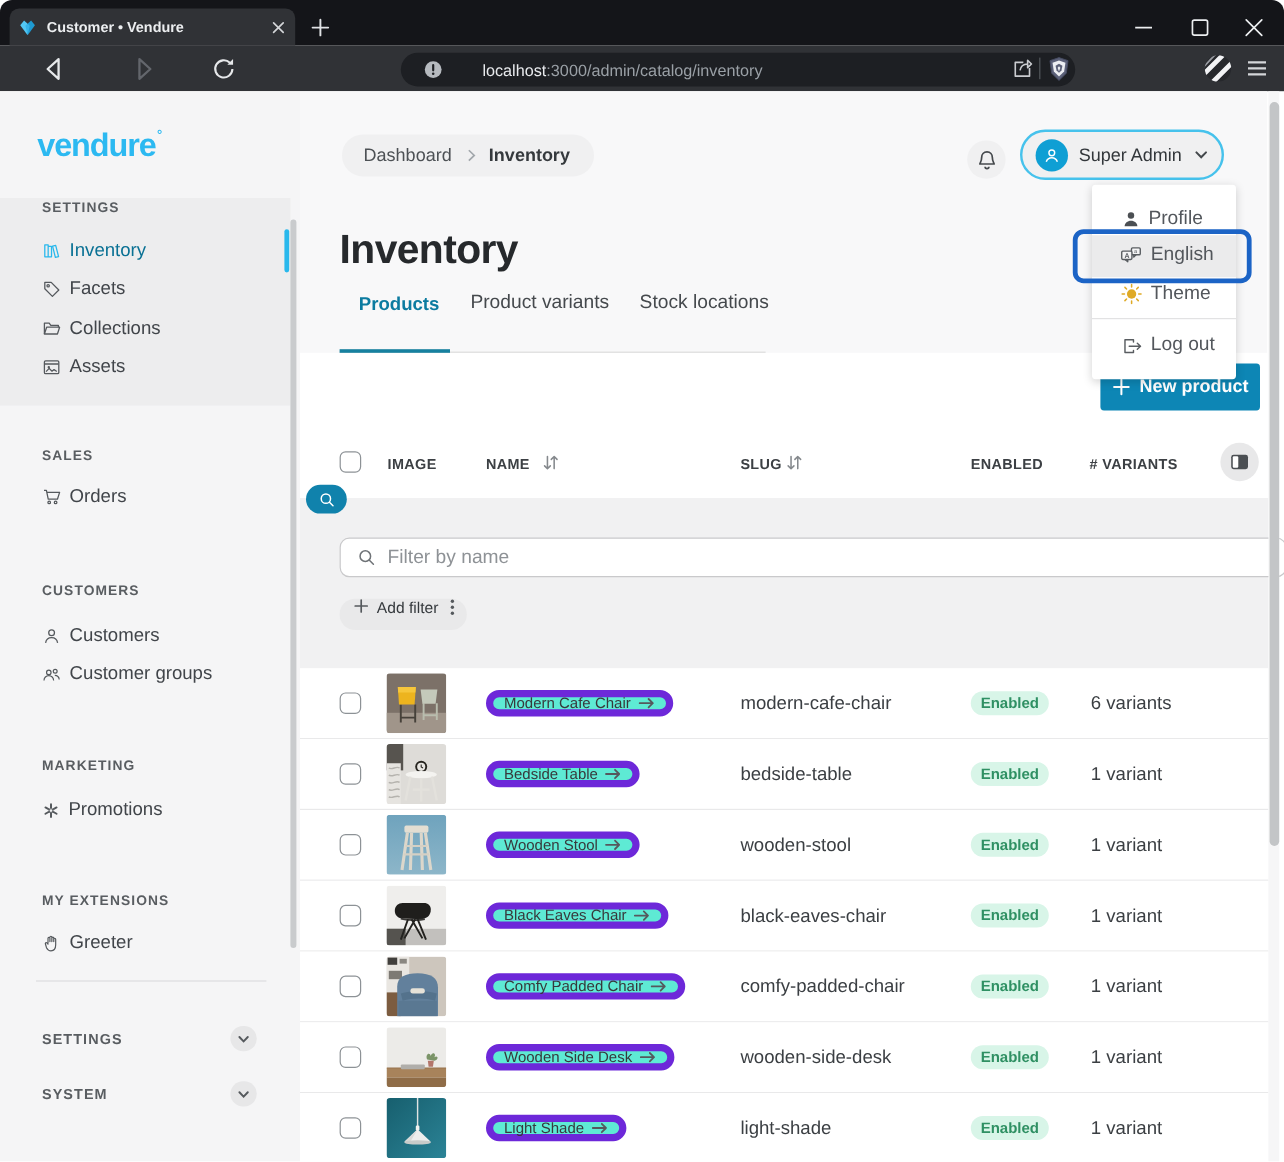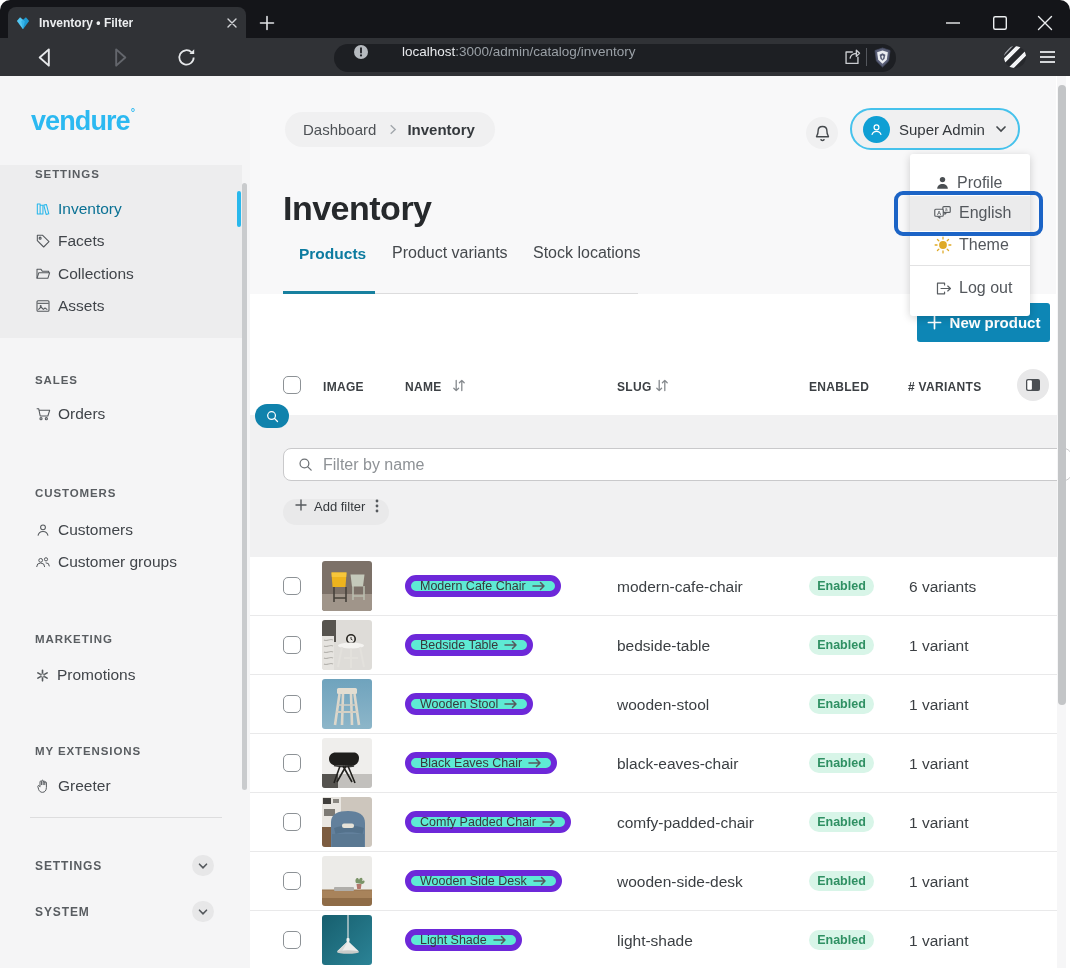--- a/index.html
+++ b/index.html
@@ -4,21 +4,21 @@
 <style>
 *{margin:0;padding:0;box-sizing:border-box}
 html,body{width:1070px;height:968px;background:#fff;font-family:"Liberation Sans",sans-serif;overflow:hidden}
 .abs{position:absolute}
 #win{position:absolute;left:0;top:0;width:1070px;height:968px;border-radius:10px 10px 0 0;overflow:hidden;background:#fff}
 
 #titlebar{position:absolute;left:0;top:0;width:1070px;height:38px;background:#141519}
 #tab{position:absolute;left:8px;top:7px;width:238px;height:31px;background:#303236;border-radius:8px 8px 0 0;display:flex;align-items:center}
 #tab .ttl{font-size:12px;font-weight:700;color:#eceef0;margin-left:8px;letter-spacing:0}
 #toolbar{position:absolute;left:0;top:38px;width:1070px;height:38px;background:#303236}
-#addr{position:absolute;left:334px;top:44px;width:562px;height:28px;background:#1d1f23;border-radius:14px;display:flex;}
+#addr{position:absolute;left:334px;top:44px;width:562px;height:28px;background:#1d1f23;border-radius:14px;display:flex;align-items:center}
 #addr .url{font-size:13.5px;color:#9aa0a6;margin-left:33px;white-space:nowrap}
 #addr .url b{color:#e8eaed;font-weight:400}
 
 #sidebar{position:absolute;left:0;top:76px;width:250px;height:892px;background:#f5f5f6}
 #catblock{position:absolute;left:0;top:165px;width:242px;height:173px;background:#ededee}
 #logo{position:absolute;left:31px;top:106px;font-size:27px;font-weight:700;color:#2cb9f1;letter-spacing:-.9px}
 #logo sup{font-size:11px;vertical-align:14px;margin-left:1px}
 .shead{position:absolute;left:35px;font-size:11.5px;font-weight:700;color:#595d61;letter-spacing:.9px}
 .navitem{position:absolute;left:35px;height:22px;display:flex;align-items:center;gap:7px;font-size:15.5px;color:#41454a}
 .navitem svg{flex:0 0 auto}
@@ -69,21 +69,21 @@
 <body>
 <div id="win">
 
   <div id="titlebar"></div>
   <div id="tab">
     <svg style="margin-left:7px" width="16" height="16" viewBox="0 0 24 24">
         <path fill="#53c7f3" d="M12 21.5 2.8 9 7.6 3.2 12 7.2z"></path>
         <path fill="#1e9ad2" d="M12 21.5 21.2 9 16.4 3.2 12 7.2z"></path>
         <path fill="#36b3e8" d="M12 7.2 9.3 9.8 12 21.5 14.7 9.8z"></path>
       </svg>
-    <span class="ttl">Inventory • Filter</span>
+    <span class="ttl">Customer • Vendure</span>
     <svg style="position:absolute;left:218px" width="12" height="12" viewBox="0 0 12 12">
         <path stroke="#d3d5d8" stroke-width="1.4" stroke-linecap="round" d="M2 2l8 8M10 2l-8 8"></path>
       </svg>
   </div>
   <svg class="abs" style="left:259px;top:15px" width="16" height="16" viewBox="0 0 16 16">
       <path stroke="#e0e2e5" stroke-width="1.6" stroke-linecap="round" d="M8 1.5v13M1.5 8h13"></path>
     </svg>
   <svg class="abs" style="left:945px;top:15px" width="16" height="16" viewBox="0 0 16 16">
       <path stroke="#eceef0" stroke-width="1.4" d="M1 8h14"></path>
     </svg>

